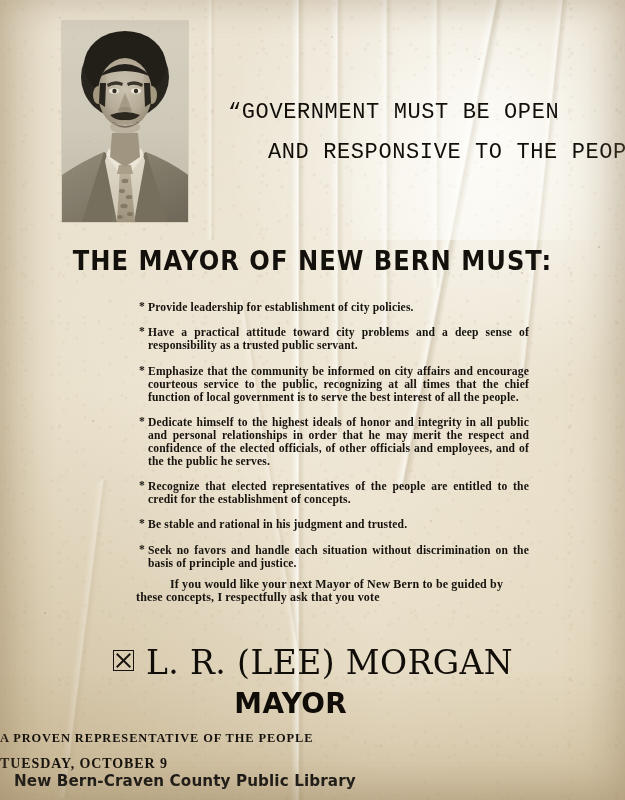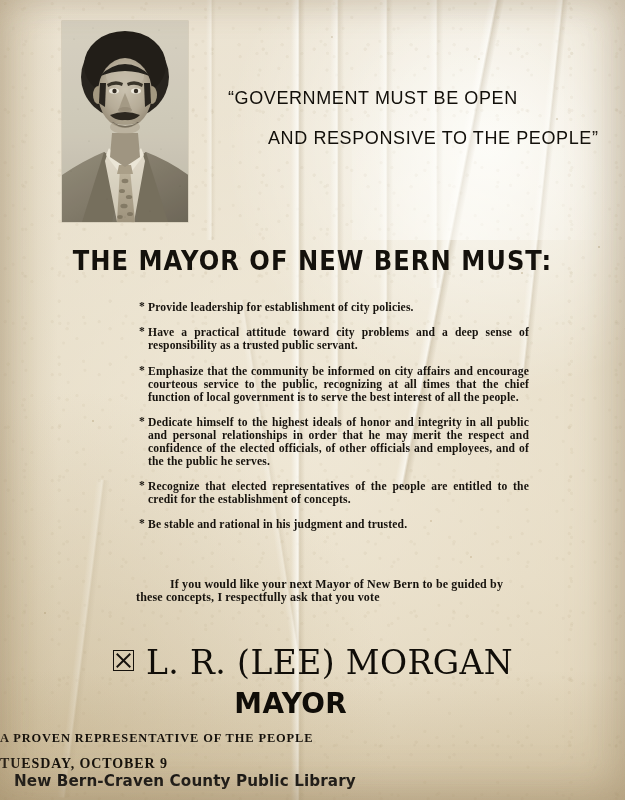--- a/index.html
+++ b/index.html
@@ -87,27 +87,28 @@
     height: 201px;
     overflow: hidden;
     background: #cfcabc;
     box-shadow: 0 0 0 0.5px rgba(90,80,60,0.25);
   }
   #photo svg { display: block; width: 100%; height: 100%; }
 
   
   .quote {
     position: absolute;
-    font-family: Liberation Sans, sans-serif;
-    font-size: 18px;
+    font-family: Liberation Mono, monospace;
+    font-size: 22px;
     letter-spacing: 0.6px;
     color: #120f0a;
     white-space: nowrap;
     font-variant: small-caps;
     text-rendering: optimizeLegibility;
+    margin-top: 12px;
   }
   #quote-1 { left: 228px; top: 88px; }
   #quote-2 { left: 268px; top: 128px; }
 
   #headline {
     position: absolute;
     left: 0;
     right: 0;
     top: 246px;
     text-align: center;
@@ -381,20 +382,21 @@
 
   <div id="headline">THE MAYOR OF NEW BERN MUST:</div>
 
   <div id="bullets">
     <div class="bullet">Provide leadership for establishment of city policies.</div>
     <div class="bullet">Have a practical attitude toward city problems and a deep sense of responsibility as a trusted public servant.</div>
     <div class="bullet">Emphasize that the community be informed on city affairs and encourage courteous service to the public, recognizing at all times that the chief function of local government is to serve the best interest of all the people.</div>
     <div class="bullet">Dedicate himself to the highest ideals of honor and integrity in all public and personal relationships in order that he may merit the respect and confidence of the elected officials, of other officials and employees, and of the the public he serves.</div>
     <div class="bullet">Recognize that elected representatives of the people are entitled to the credit for the establishment of concepts.</div>
     <div class="bullet">Be stable and rational in his judgment and trusted.</div>
+    <div class="bullet">Seek no favors and handle each situation without discrimination on the basis of principle and justice.</div>
   </div>
 
   <div id="closing">If you would like your next Mayor of New Bern to be guided by these concepts, I respectfully ask that you vote</div>
 
   <div id="ballot-box">
     <svg viewBox="0 0 21 21" aria-hidden="true">
       <line x1="3" y1="3" x2="18" y2="18" stroke="#16120d" stroke-width="2.1"></line>
       <line x1="18" y1="3" x2="3" y2="18" stroke="#16120d" stroke-width="2.1"></line>
     </svg>
   </div>

